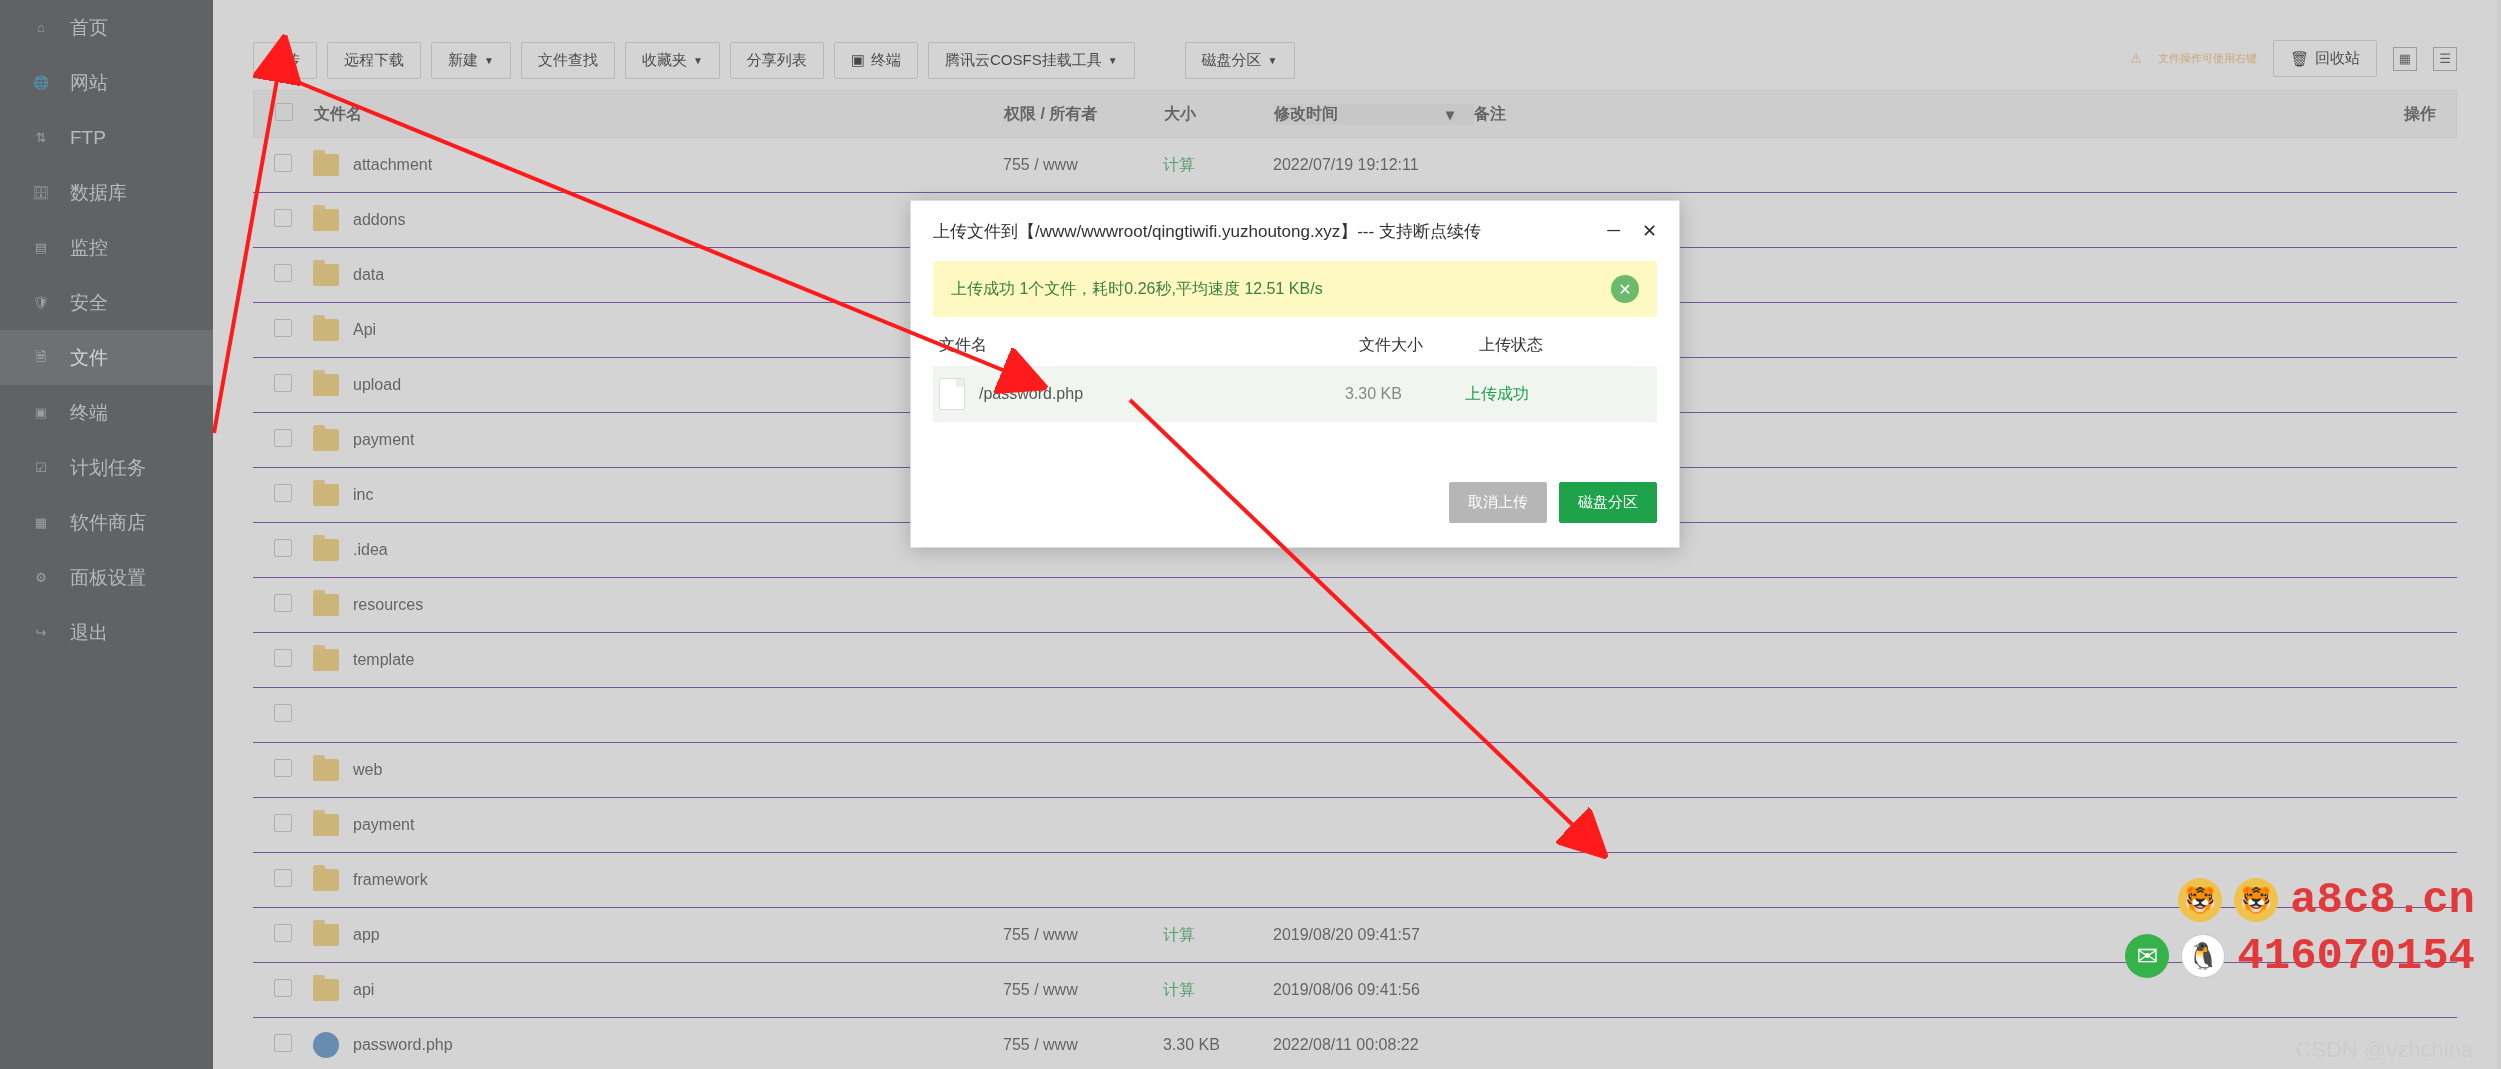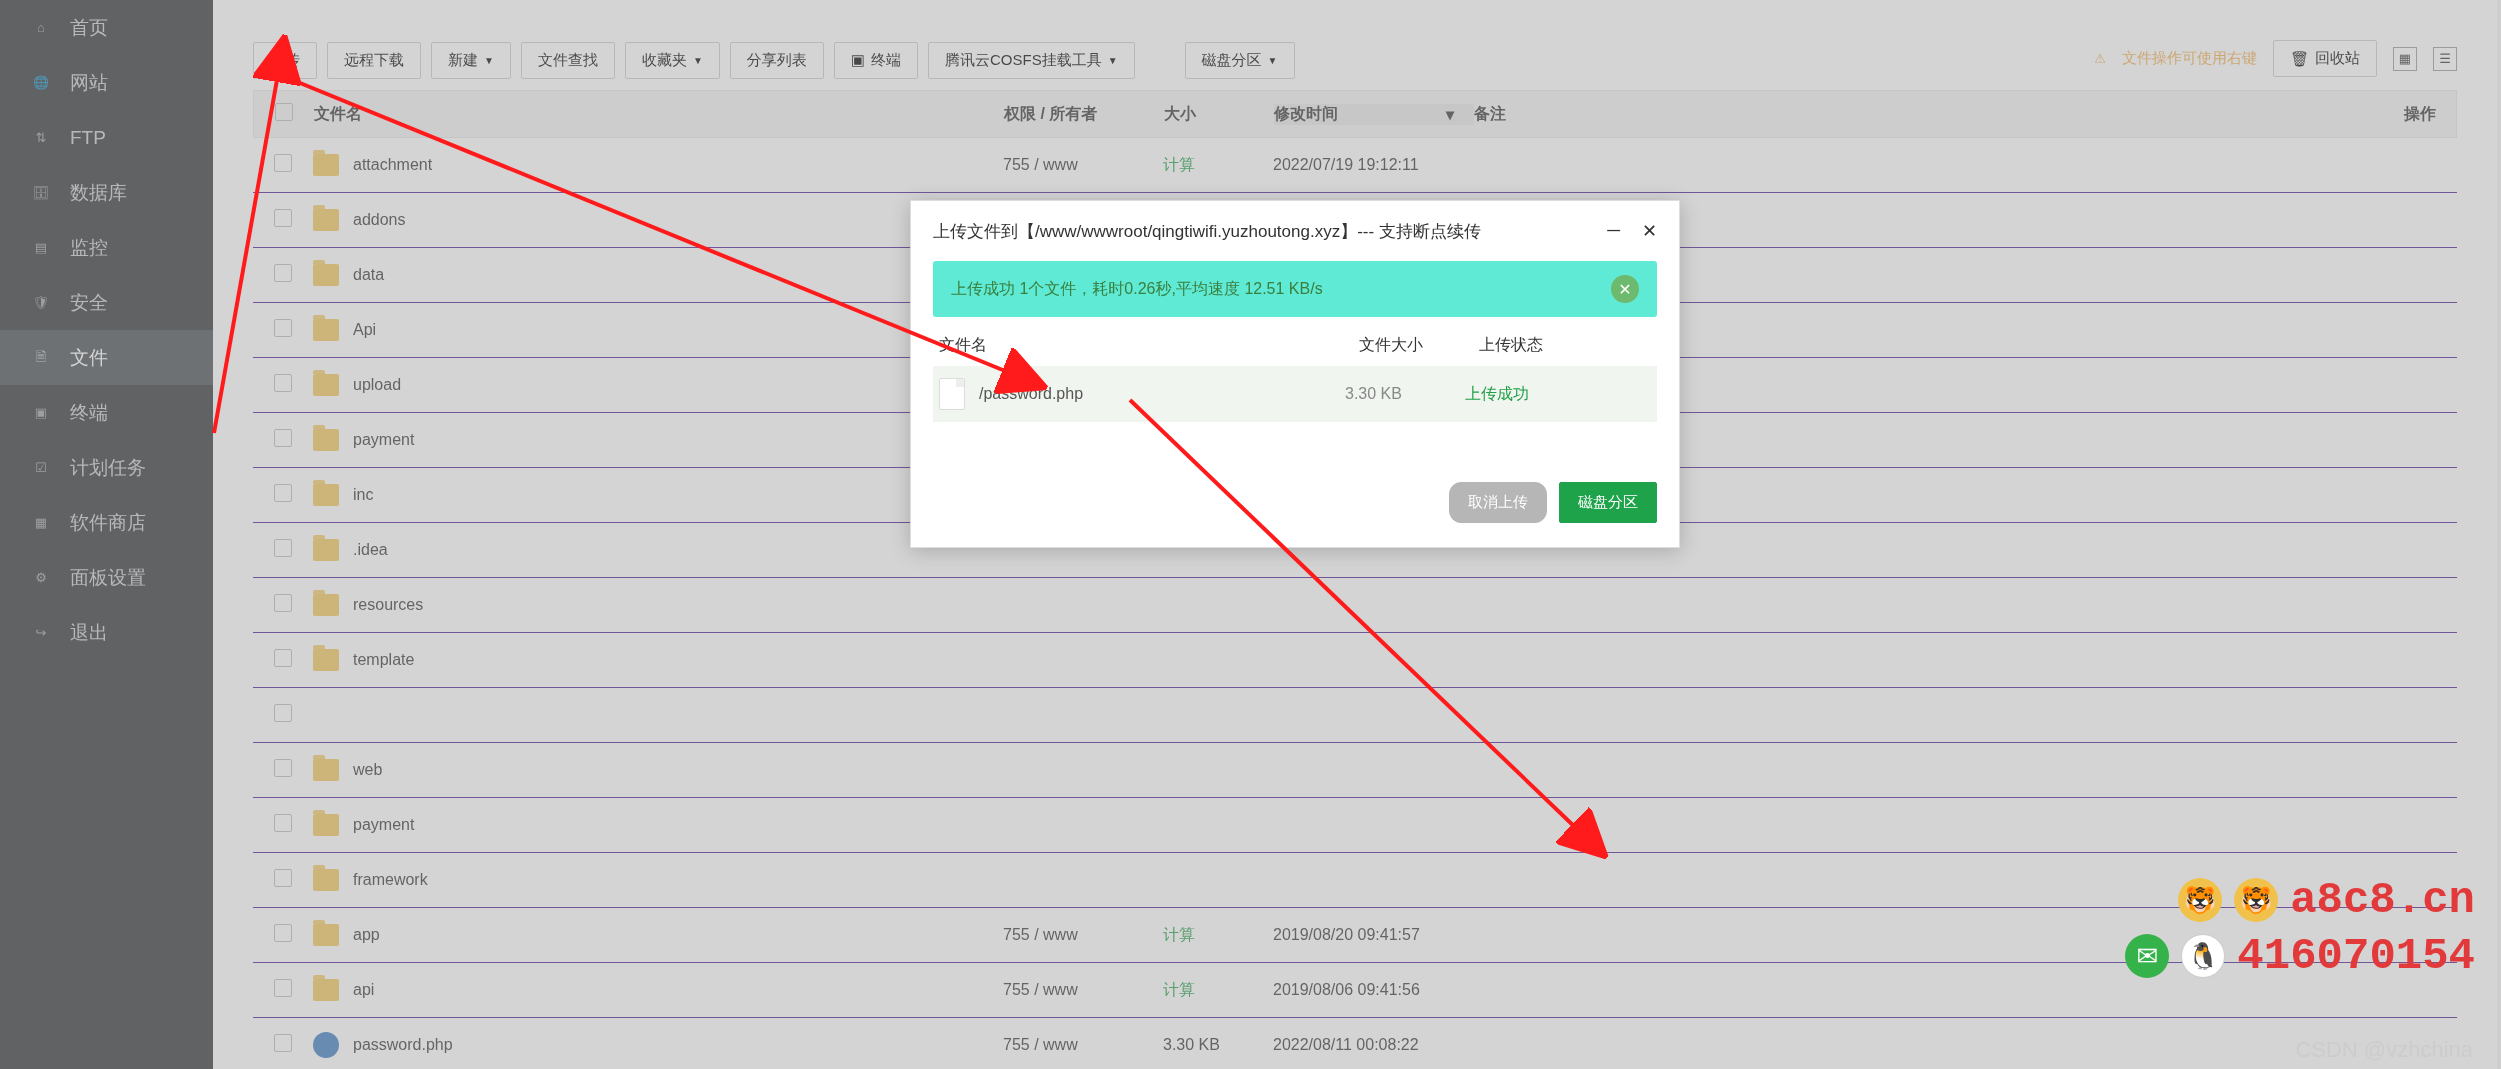--- a/index.html
+++ b/index.html
@@ -13,21 +13,21 @@
 .sidebar-label { font-size: 19px; }
 
 
 .main { position: absolute; left: 213px; top: 0; right: 4px; height: 1069px; background: #fff; }
 
 
 .toolbar { position: absolute; left: 40px; top: 40px; right: 40px; height: 40px; display: flex; align-items: center; gap: 10px; }
 .tbtn { border: 1px solid #ccc; background: #fff; padding: 8px 16px; font-size: 15px; border-radius: 2px; cursor: pointer; display: inline-flex; align-items: center; gap: 6px; }
 .tbtn .caret { font-size: 10px; }
 .toolbar-right { position: absolute; right: 0; top: 0; display: flex; align-items: center; gap: 16px; }
-.tip-text { color: #f0ad4e; font-size: 15px; }
+.tip-text { color: #f0ad4e; font-size: 11px; }
 .view-icon { width: 24px; height: 24px; border: 1px solid #999; display: inline-flex; align-items: center; justify-content: center; cursor: pointer; }
 
 
 .file-table { position: absolute; left: 40px; top: 90px; right: 40px; }
 .table-head { display: flex; align-items: center; height: 48px; background: #f3f3f3; border: 1px solid #e6e6e6; font-size: 16px; font-weight: bold; }
 .table-row { display: flex; align-items: center; height: 55px; border-bottom: 1px solid #4c1d95; font-size: 16px; }
 .col-check { width: 60px; text-align: center; }
 .col-name { flex: 0 0 690px; display: flex; align-items: center; gap: 14px; }
 .col-perm { width: 160px; }
 .col-size { width: 110px; }
@@ -40,35 +40,35 @@
 .calc-link { color: #1e9e46; }
 .chk { width: 18px; height: 18px; border: 1px solid #bbb; border-radius: 2px; display: inline-block; }
 .sort-col { background: #e8e8e8; display: flex; align-items: center; justify-content: space-between; padding-right: 20px; }
 
 
 .dialog-mask { position: absolute; inset: 0; background: rgba(160,160,160,0.45); }
 .dialog { position: absolute; left: 910px; top: 200px; width: 770px; background: #fff; box-shadow: 0 3px 20px rgba(0,0,0,0.2); border: 1px solid #ddd; }
 .dialog-title { height: 60px; display: flex; align-items: center; justify-content: space-between; padding: 0 22px; font-size: 17px; color: #333; }
 .dialog-close-group { display: flex; gap: 22px; font-size: 18px; cursor: pointer; }
 .dialog-body { padding: 0 22px 20px 22px; }
-.success-bar { background: #5eead4; color: #3a7f3d; padding: 14px 18px; border-radius: 3px; display: flex; align-items: center; justify-content: space-between; font-size: 16px; }
+.success-bar { background: #fef9c3; color: #3a7f3d; padding: 14px 18px; border-radius: 3px; display: flex; align-items: center; justify-content: space-between; font-size: 16px; }
 .success-close { width: 28px; height: 28px; border-radius: 50%; background: #6db96d; color: #fff; display: flex; align-items: center; justify-content: center; cursor: pointer; }
 .upload-head { display: flex; padding: 18px 6px 10px 6px; font-size: 16px; color: #333; }
 .uh-name { flex: 0 0 420px; }
 .uh-size { flex: 0 0 120px; }
 .uh-status { flex: 1; }
 .upload-row { display: flex; align-items: center; background: #f0f6ef; padding: 12px 6px; font-size: 16px; }
 .ufile-icon { width: 26px; height: 32px; border: 1px solid #ddd; background: #fff; border-radius: 2px; margin-right: 14px; position: relative; }
 .ufile-icon::after { content: ""; position: absolute; top: 0; right: 0; width: 8px; height: 8px; background: #eee; }
 .ur-name { flex: 0 0 406px; display: flex; align-items: center; color: #555; }
 .ur-size { flex: 0 0 120px; color: #888; }
 .ur-status { flex: 1; color: #1e9e46; }
 .dialog-footer { display: flex; justify-content: flex-end; gap: 12px; padding: 40px 22px 24px 22px; }
 .dbtn { padding: 10px 18px; border-radius: 2px; font-size: 15px; border: 1px solid; cursor: pointer; }
-.dbtn.cancel { background: #b6b6b6; border-color: #b6b6b6; color: #fff; border-radius: 12px; }
+.dbtn.cancel { background: #b6b6b6; border-color: #b6b6b6; color: #fff; }
 .dbtn.primary { background: #1fa34a; border-color: #1fa34a; color: #fff; }
 
 
 .arrow { position: absolute; stroke: #ff1b1b; fill: #ff1b1b; pointer-events: none; z-index: 9999; }
 
 
 .contact { position: absolute; right: 26px; bottom: 88px; text-align: right; }
 .contact .line { display: flex; align-items: center; justify-content: flex-end; gap: 12px; }
 .contact .txt { color: #e23a3a; font-family: "Courier New", monospace; font-size: 44px; font-weight: bold; }
 .cicon { width: 44px; height: 44px; border-radius: 50%; display: inline-flex; align-items: center; justify-content: center; color: #fff; font-size: 26px; }

